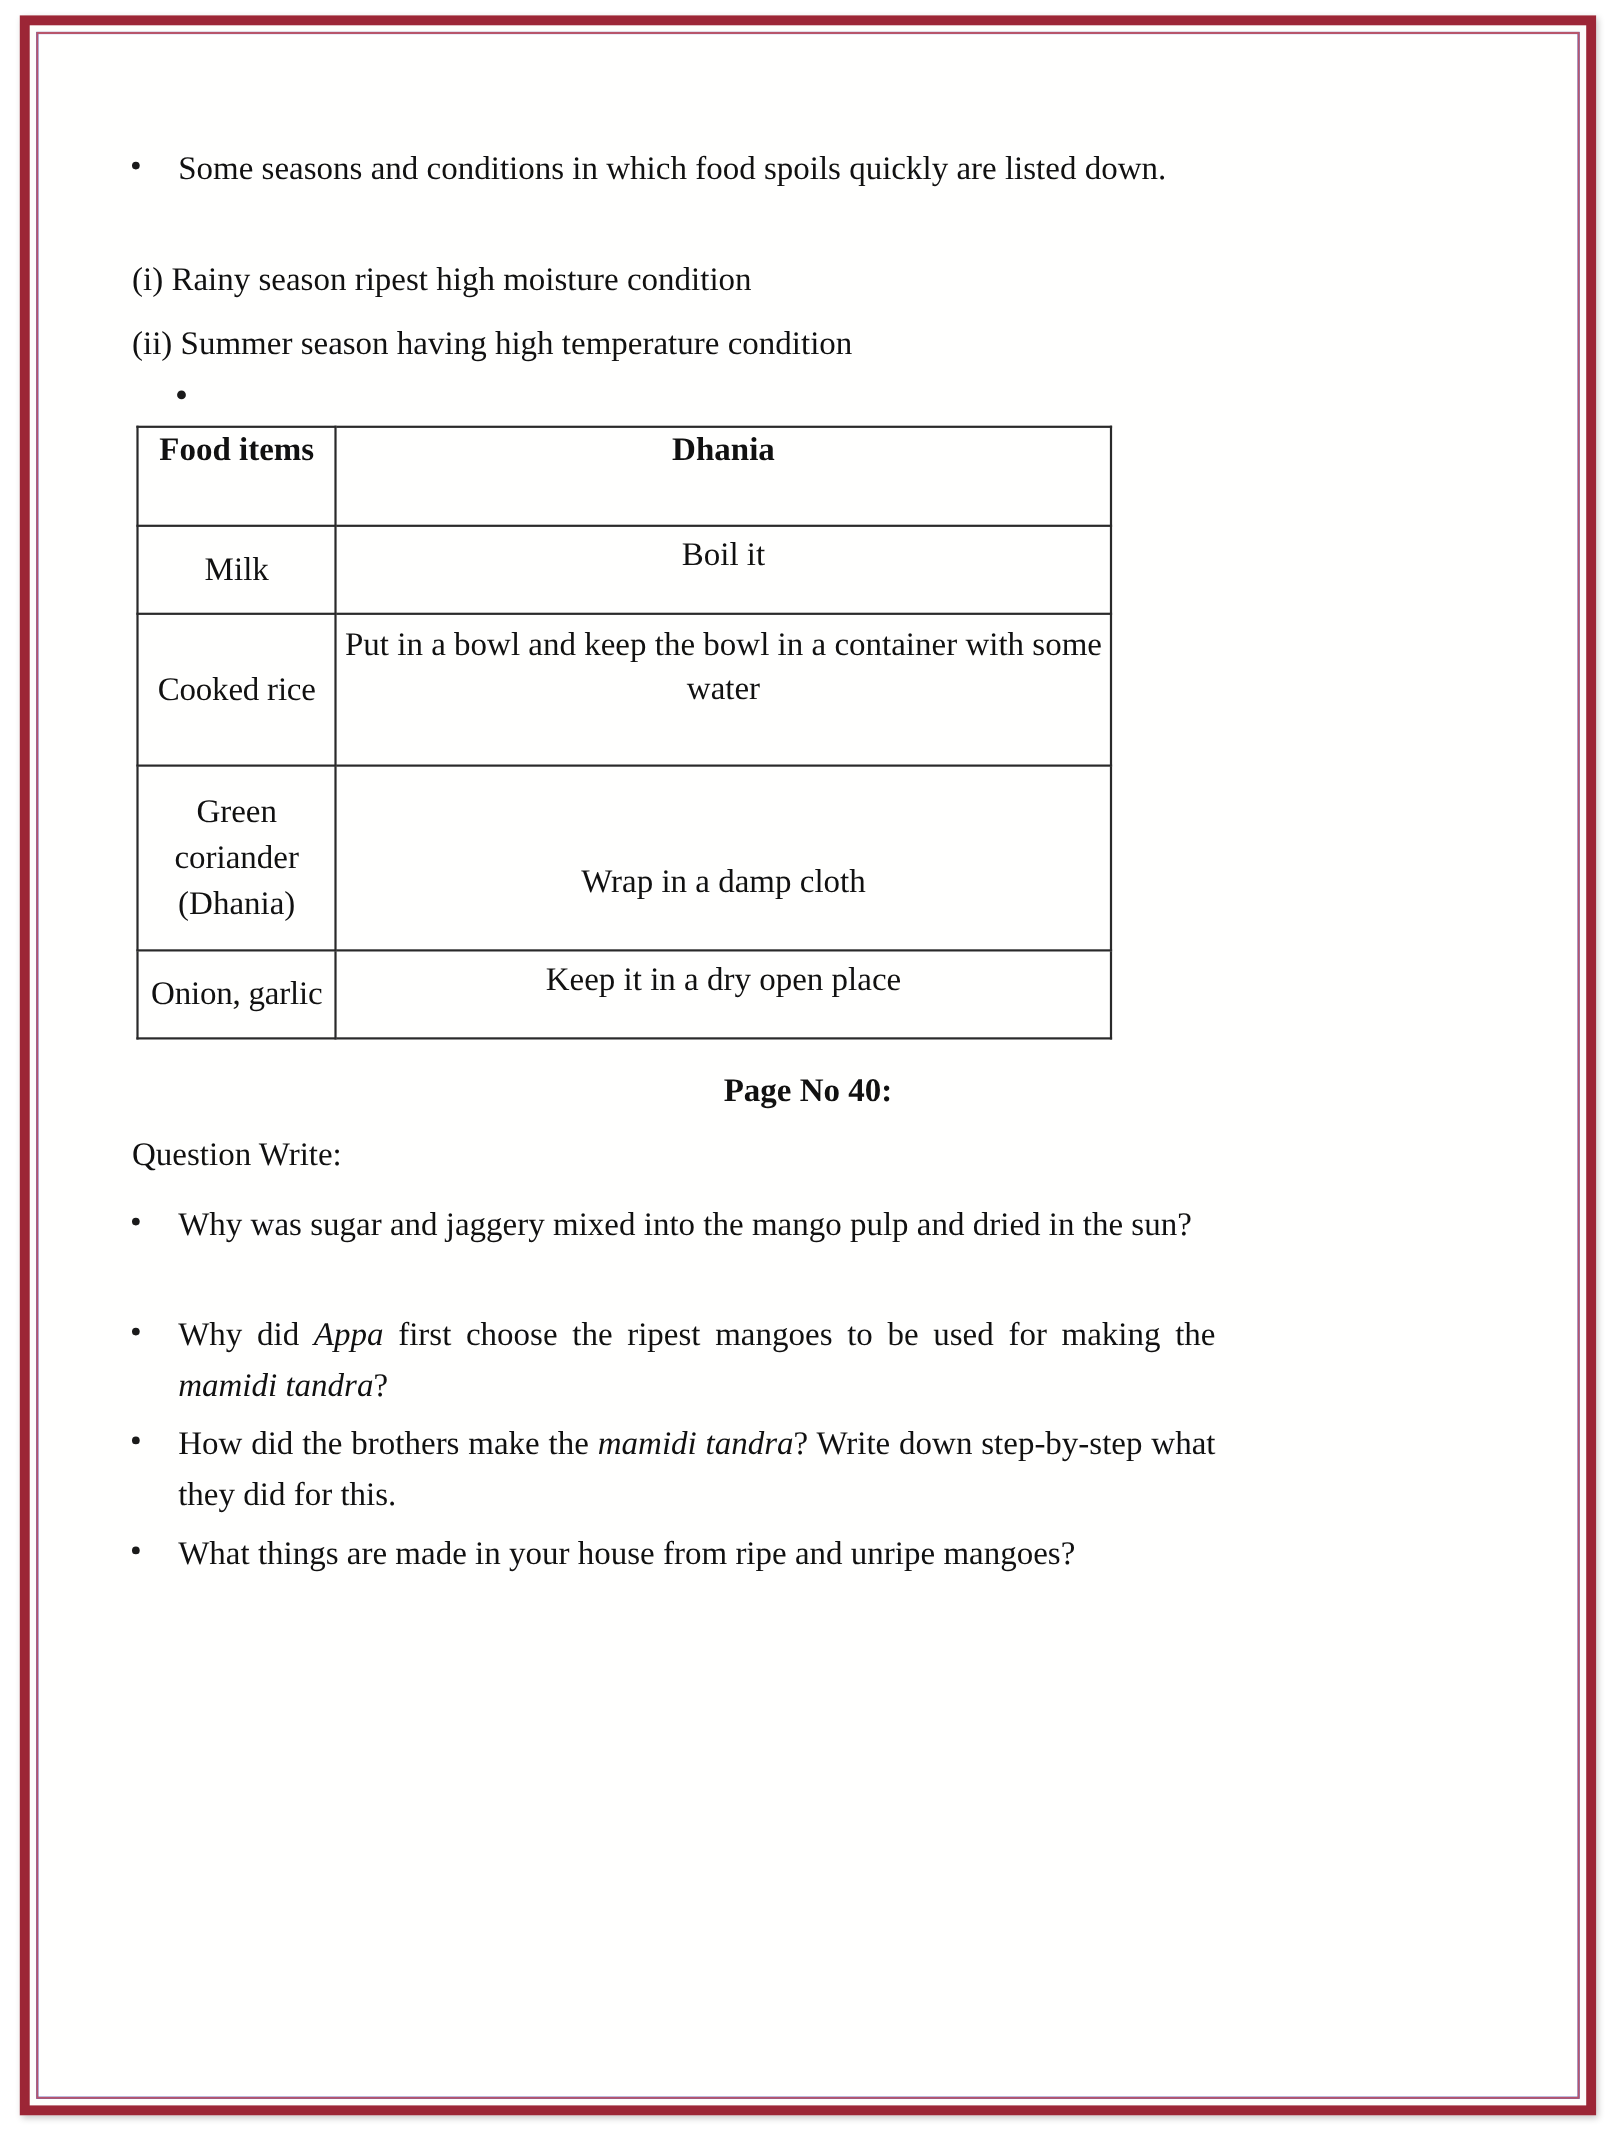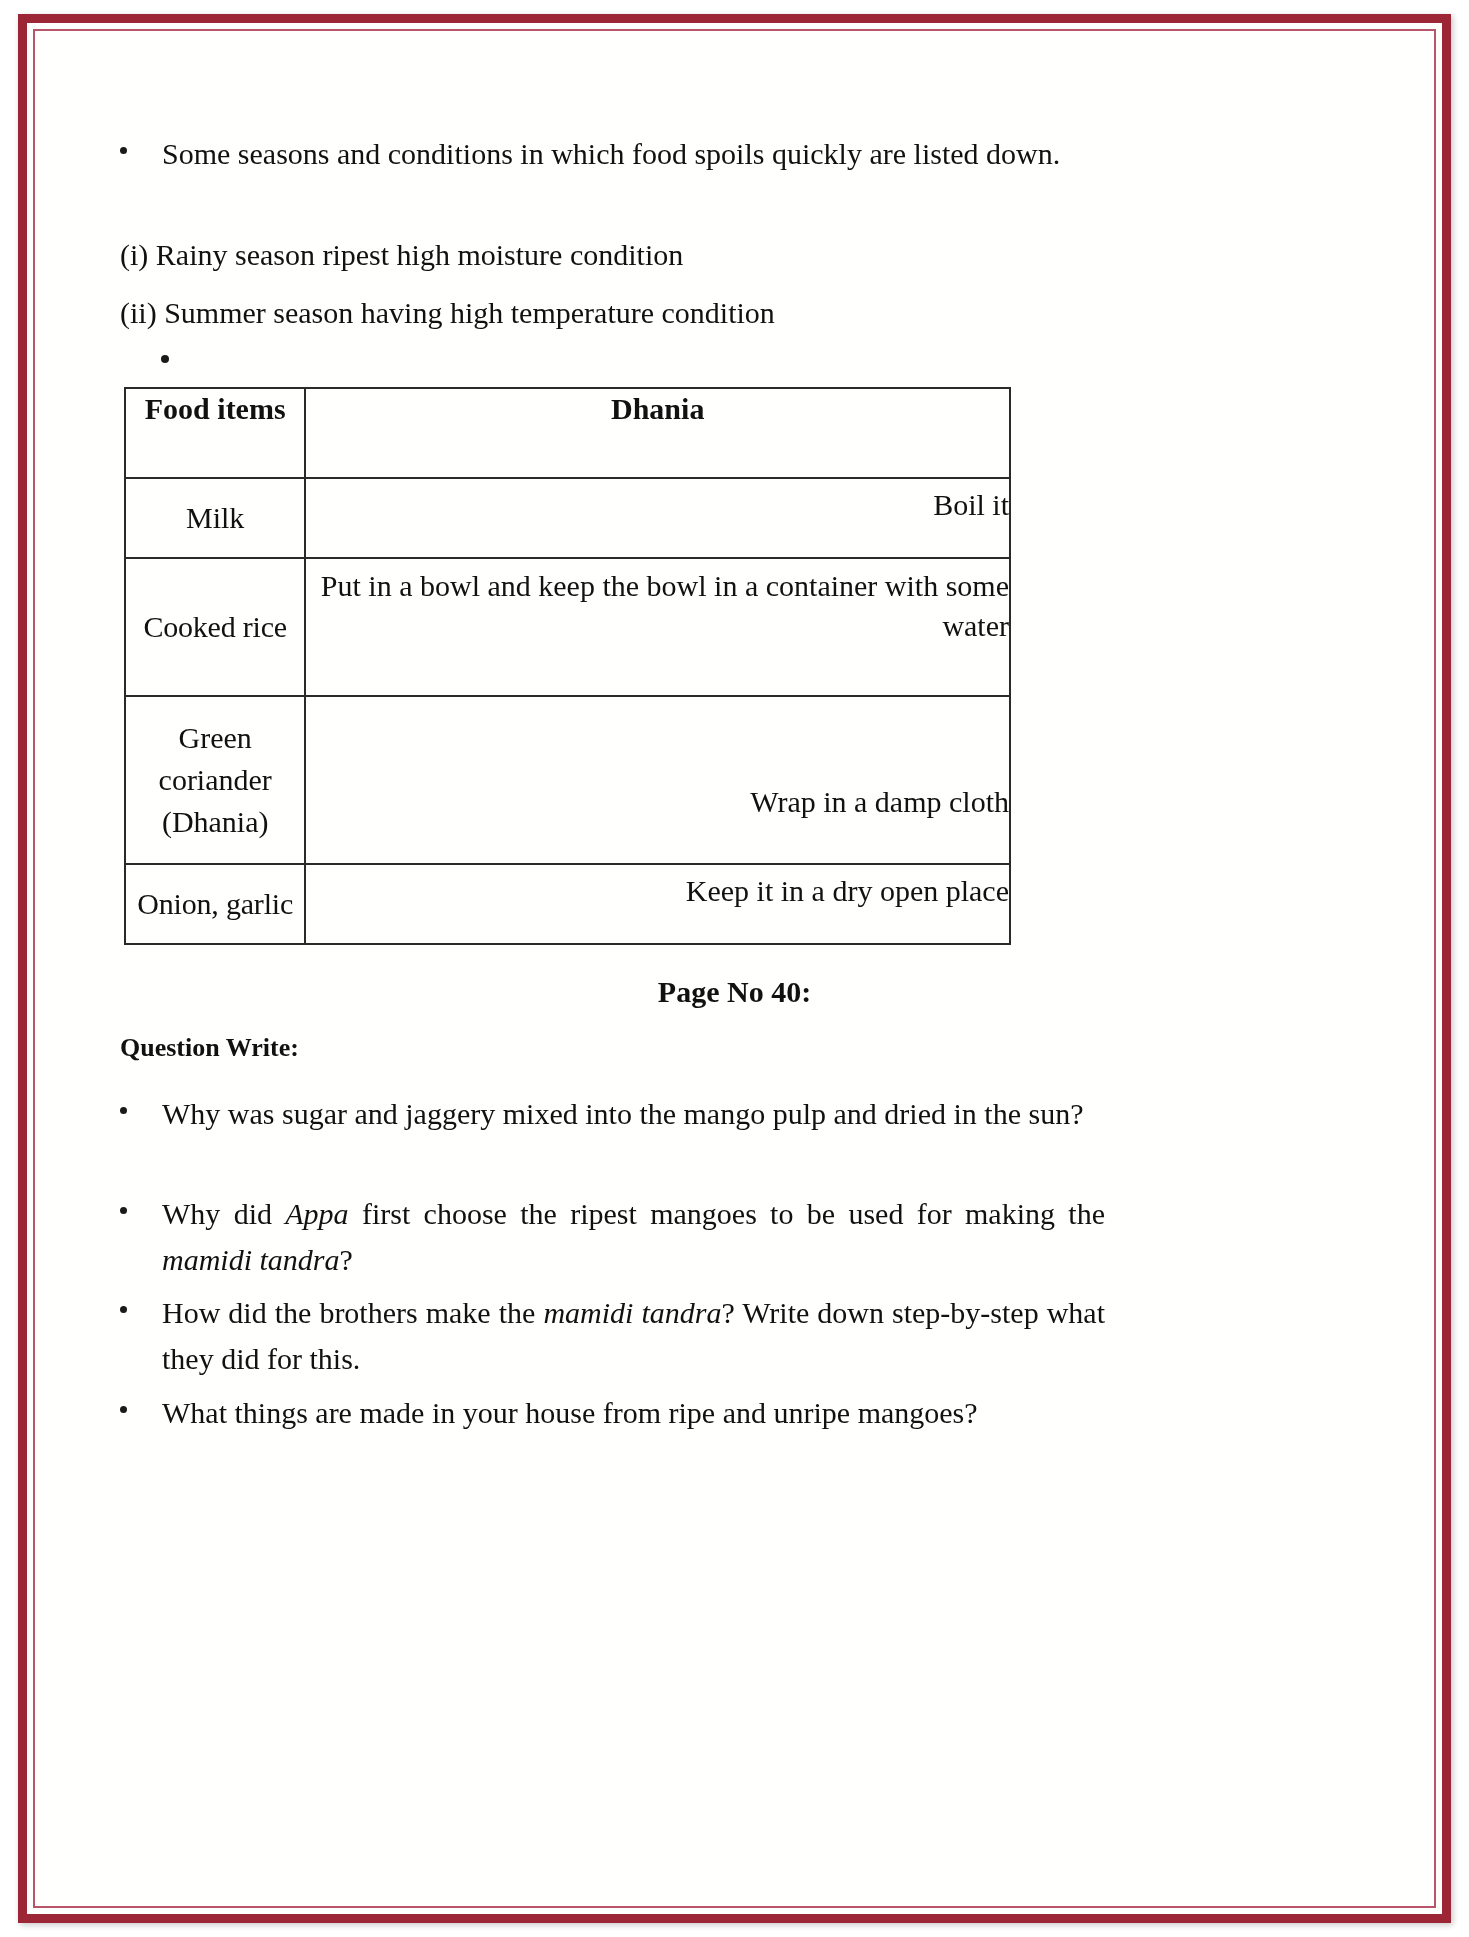--- a/index.html
+++ b/index.html
@@ -104,38 +104,38 @@
     text-align: center;
     vertical-align: top;
   }
   .col-food { width: 180px; }
   .col-method { width: 703px; }
   .cell-food {
     text-align: center;
     padding: 0 2px;
   }
   .cell-method {
-    text-align: right;
+    text-align: center;
     padding-left: 7px;
     padding-right: 3px;
   }
   .tight { letter-spacing: -0.2px; }
 
   
   #page-no-heading {
     position: absolute;
     width: 100%;
     text-align: center;
     font-size: 30px;
     font-weight: bold;
   }
   #question-write-heading {
     position: absolute;
-    font-size: 26px;
-    font-weight: bold;
+    font-size: 30px;
+    font-weight: normal;
   }
   em { font-style: italic; }
 </style>
 </head>
 <body>
 
 <div id="page-frame" style="border-color: rgb(156, 38, 54);">
   <div id="page-frame-inner" style="border-color: rgb(184, 85, 106);">
     <div id="page-canvas">
 

